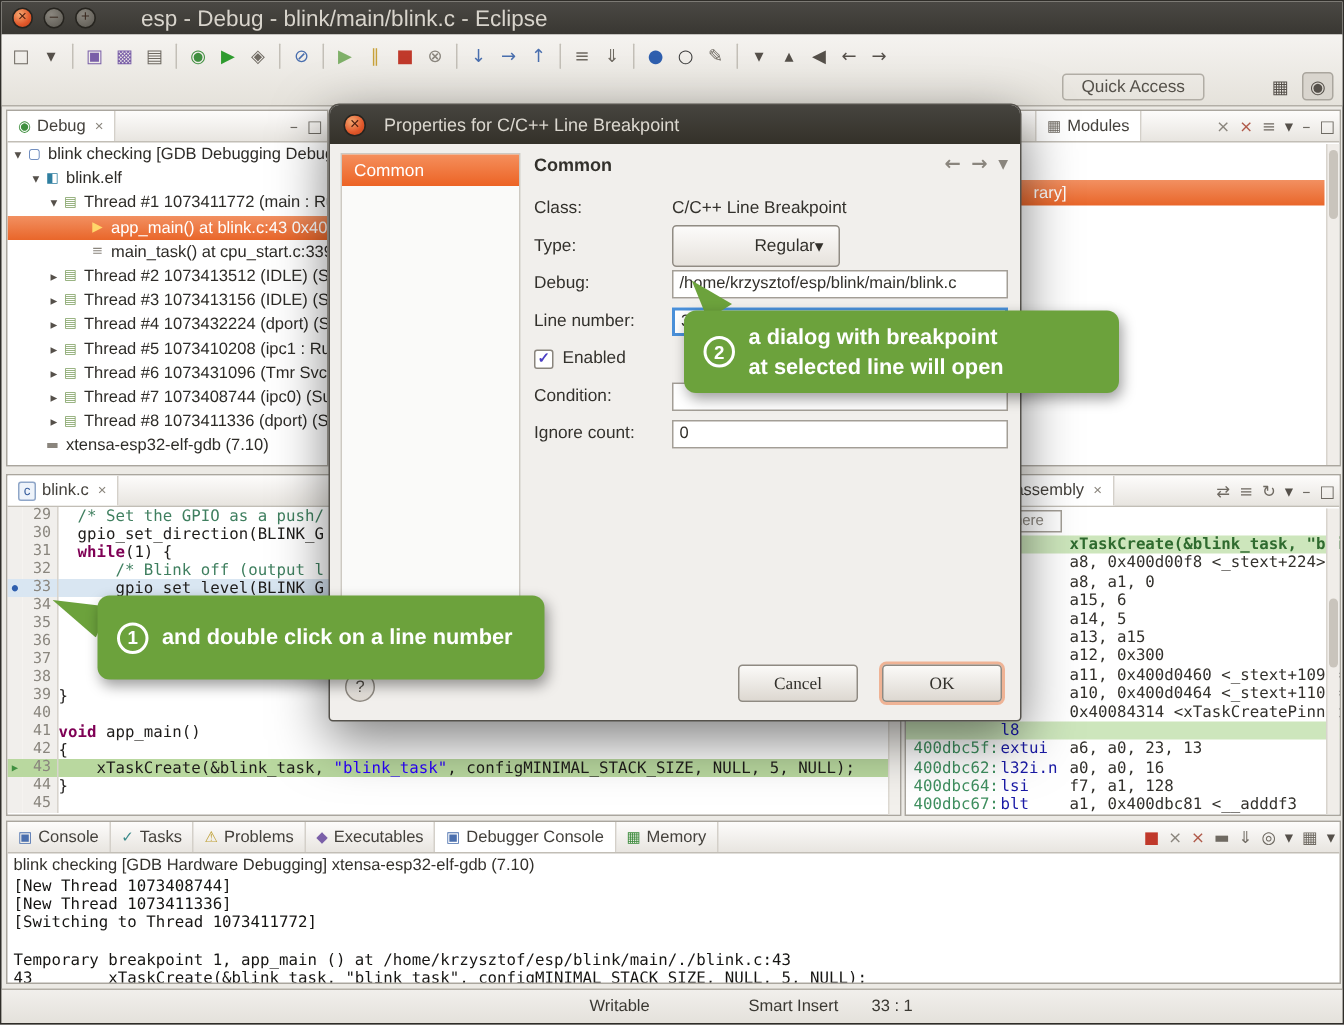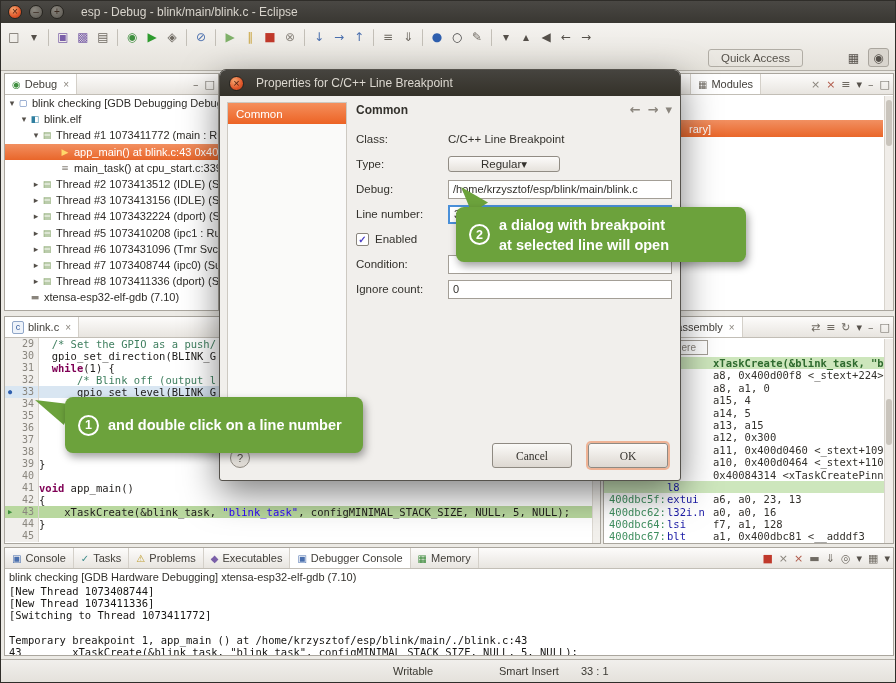--- a/index.html
+++ b/index.html
@@ -8,21 +8,21 @@
   #app { position:relative; width:896px; height:683px; overflow:hidden;
          background:#eceae5; border:1px solid #2f2d29; }
 
   
   .titlebar { position:absolute; left:0; top:0; width:100%; height:22px;
     background:linear-gradient(#4a4844,#393732); display:flex; align-items:center; }
   .wbtn { width:14px; height:14px; border-radius:50%; margin-left:7px;
     display:flex; align-items:center; justify-content:center; font-size:10px; line-height:1;
     color:#3a2a20; border:1px solid #26241f; background:radial-gradient(circle at 35% 30%, #8a867e, #5a5750); }
   .wbtn.close { background:radial-gradient(circle at 35% 30%, #f5a871, #e1572a 60%, #b8431d); color:#4a1c0e; }
-  .wtitle { color:#d8d4cc; font-size:12px; margin-left:17px; }
+  .wtitle { color:#d8d4cc; font-size:15px; margin-left:30px; }
 
   .topstrip { position:absolute; left:0; top:22px; width:100%; height:48px;
     background:linear-gradient(#f5f3f0,#e5e2db); border-bottom:1px solid #b3afa7; }
   .tbrow { position:absolute; left:3px; top:3px; height:22px; display:flex; align-items:center;
     font-family:"DejaVu Sans", sans-serif; }
   .tbi { width:20px; height:19px; display:inline-flex; align-items:center; justify-content:center;
     font-size:12px; border-radius:3px; color:#55504a; }
   .tbi.sep { width:1px; height:17px; background:#c3bfb7; margin:0 4px; padding:0; }
   .quick-access { position:absolute; right:92px; top:26px; border:1px solid #b1ada5; border-radius:3px;
     padding:2px 12px; font-size:11.5px; color:#55514a; }
@@ -134,23 +134,23 @@
     background:#fafaf9; border:1px solid #cdc9c2; }
   .side-item { height:21px; display:flex; align-items:center; padding-left:8px; font-size:11.5px; color:#33312c; }
   .side-item.selected { background:linear-gradient(#f58f5c,#ec6325); color:#fff; }
   .dlg-main { position:absolute; left:136px; top:32px; right:8px; bottom:46px; }
   .dlg-header { display:flex; align-items:center; font-size:12px; font-weight:bold; color:#33312c;
     margin-bottom:12px; }
   .dlg-nav { margin-left:auto; display:flex; gap:7px; color:#8a857d; font-size:13px;
     font-family:"DejaVu Sans", sans-serif; }
   .frow { display:flex; align-items:center; height:20px; margin-bottom:5px; font-size:11.5px; color:#33312c; }
   .flabel { width:92px; flex:0 0 92px; }
-  .fselect { width:112px; height:16px; border:1px solid #918c84; border-radius:3px;
+  .fselect { width:112px; height:28px; border:1px solid #918c84; border-radius:3px;
     background:linear-gradient(#fcfbfa,#e6e2dc); display:flex; align-items:center;
-    justify-content:center; padding:0 20px; }
+    justify-content:flex-end; padding:0 10px; }
   .ffield { width:232px; height:19px; border:1px solid #a39e96; background:#fff;
     display:flex; align-items:center; padding:0 4px; font-size:11px; overflow:hidden; white-space:nowrap; }
   .ffield.focused { border:2px solid #4a90d9; }
   .cbox { width:13px; height:13px; border:1px solid #8a857d; background:#fff; border-radius:2px;
     display:flex; align-items:center; justify-content:center; font-size:10px; color:#4b3fc4;
     font-weight:bold; margin-right:6px; }
   .dlg-buttons { position:absolute; right:12px; bottom:12px; display:flex; gap:16px;font-family:Liberation Serif, serif; }
   .btn { min-width:80px; height:25px; border:1px solid #8f8a82; border-radius:3px;
     background:linear-gradient(#fbfaf8,#ddd8d1); display:flex; align-items:center;
     justify-content:center; font-size:11.5px; color:#33312c; padding:0 10px; }
@@ -582,21 +582,21 @@
 
         <div class="dline">
           <span class="daddr"></span>
           <span class="dmn"></span>
           <span class="dops">a8, a1, 0</span>
         </div>
 
         <div class="dline">
           <span class="daddr"></span>
           <span class="dmn"></span>
-          <span class="dops">a15, 4</span>
+          <span class="dops">a15, 6</span>
         </div>
 
         <div class="dline">
           <span class="daddr"></span>
           <span class="dmn"></span>
           <span class="dops">a14, 5</span>
         </div>
 
         <div class="dline">
           <span class="daddr"></span>

